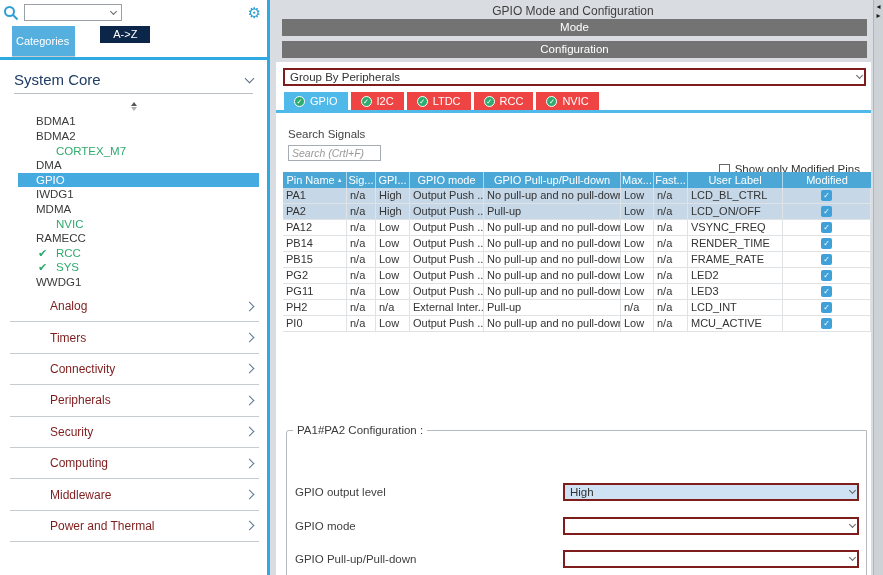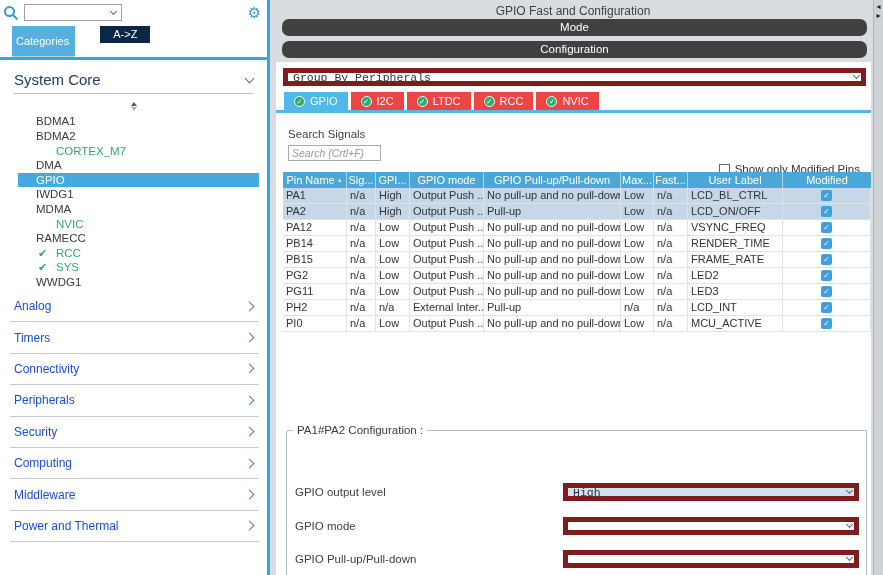--- a/index.html
+++ b/index.html
@@ -31,31 +31,31 @@
   .tri-dn { width:0; height:0; border-left:3px solid transparent; border-right:3px solid transparent; border-top:4px solid #ABB1B6; margin-top:1px; }
 
   .plist { list-style:none; margin-top:2px; }
   .pitem { position:relative; height:14.6px; line-height:14.6px; padding-left:36px; font-size:11.5px; color:#3A3A3A; cursor:pointer; white-space:nowrap; }
   .pitem.green { color:#2EAB6E;margin-left:20px; }
   .pitem.selected { background:#45AADF; color:#fff; margin:0 8px 0 18px; padding-left:18px; }
   .pcheck { position:absolute; left:18px; top:0; color:#2EAB6E; font-size:11px; }
 
   .cats { position:absolute; top:291px; left:0; right:0; }
   .cat { height:31.4px; margin:0 8px 0 10px; padding:0 6px 0 4px; border-bottom:1px solid #C6CBD0; display:flex; align-items:center; justify-content:space-between; cursor:pointer; }
-  .cat-label { color:#1d4ed8; font-size:12px; }
+  .cat-label { color:#7f1d1d; font-size:12px;margin-left:36px; }
   .cat .chev { border-color:#5C769B; }
 
   
   .main { position:absolute; left:273px; top:0; width:600px; height:575px; }
   .main-title { height:19px; padding-top:4px; text-align:center; font-size:12px; color:#3F3F3F; }
-  .bar { height:17px; line-height:17px; margin:0 6px 0 9px; background:#404040; color:#fff; text-align:center; font-size:11.5px; cursor:pointer;border-radius:7px; }
+  .bar { height:17px; line-height:17px; margin:0 6px 0 9px; background:#737373; color:#fff; text-align:center; font-size:11.5px; cursor:pointer; }
   .bar.bar2 { margin-top:5px; }
   .content { position:absolute; top:62px; left:3px; right:2px; bottom:0; background:#fff; }
 
-  .combo2 { border:5px solid #7f1d1d; background:#fff; display:flex; align-items:center; justify-content:space-between; padding:0 2px 0 5px; color:#333;font-family:Liberation Mono, monospace; }
+  .combo2 { border:2px solid #7f1d1d; background:#fff; display:flex; align-items:center; justify-content:space-between; padding:0 2px 0 5px; color:#333; }
   .groupby { position:absolute; left:7px; right:5px; top:6px; height:18px; font-size:11.5px; }
 
   .ptabs { position:absolute; left:8px; top:30px; display:flex; gap:3px; }
   .ptab { height:18px; padding:0 10px; background:#ef4444; color:#fff; display:flex; align-items:center; gap:5px; font-size:11px; cursor:pointer; }
   .ptab.active { background:#4FB9EA; }
   .chkball { width:11px; height:11px; border-radius:50%; background:#2EAB6E; border:1px solid #fff; color:#fff; font-size:7px; line-height:9px; text-align:center; }
   .underline { position:absolute; left:0; right:0; top:48px; height:3px; background:#4FB9EA; }
 
   .ss-label { position:absolute; left:12px; top:66px; font-size:11.5px; color:#444; }
   .ss-input { position:absolute; left:12px; top:83px; width:93px; height:16px; border:1px solid #A7ACB2; font-size:10.5px; font-style:italic; color:#888; padding:0 3px; font-family:"Liberation Sans", sans-serif; }
@@ -226,21 +226,21 @@
 
         <div class="cat">
           <span class="cat-label">Power and Thermal</span>
           <span class="chev right"></span>
         </div>
 
     </div>
   </aside>
 
   <main class="main">
-    <div class="main-title">GPIO Fast and Configuration</div>
+    <div class="main-title">GPIO Mode and Configuration</div>
     <div class="bar">Mode</div>
     <div class="bar bar2">Configuration</div>
 
     <div class="content">
       <div class="groupby combo2">
         <span>Group By Peripherals</span>
         <span class="chev down sm"></span>
       </div>
 
       <div class="ptabs">

